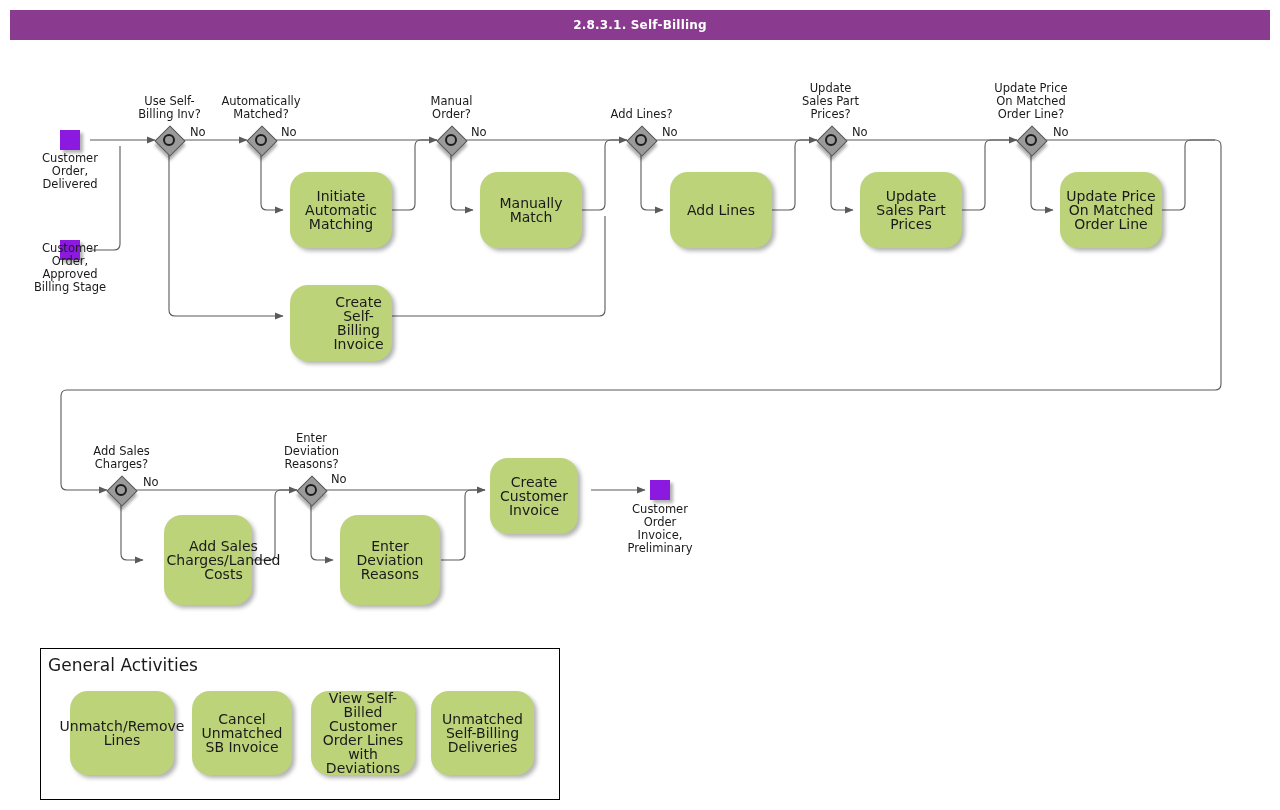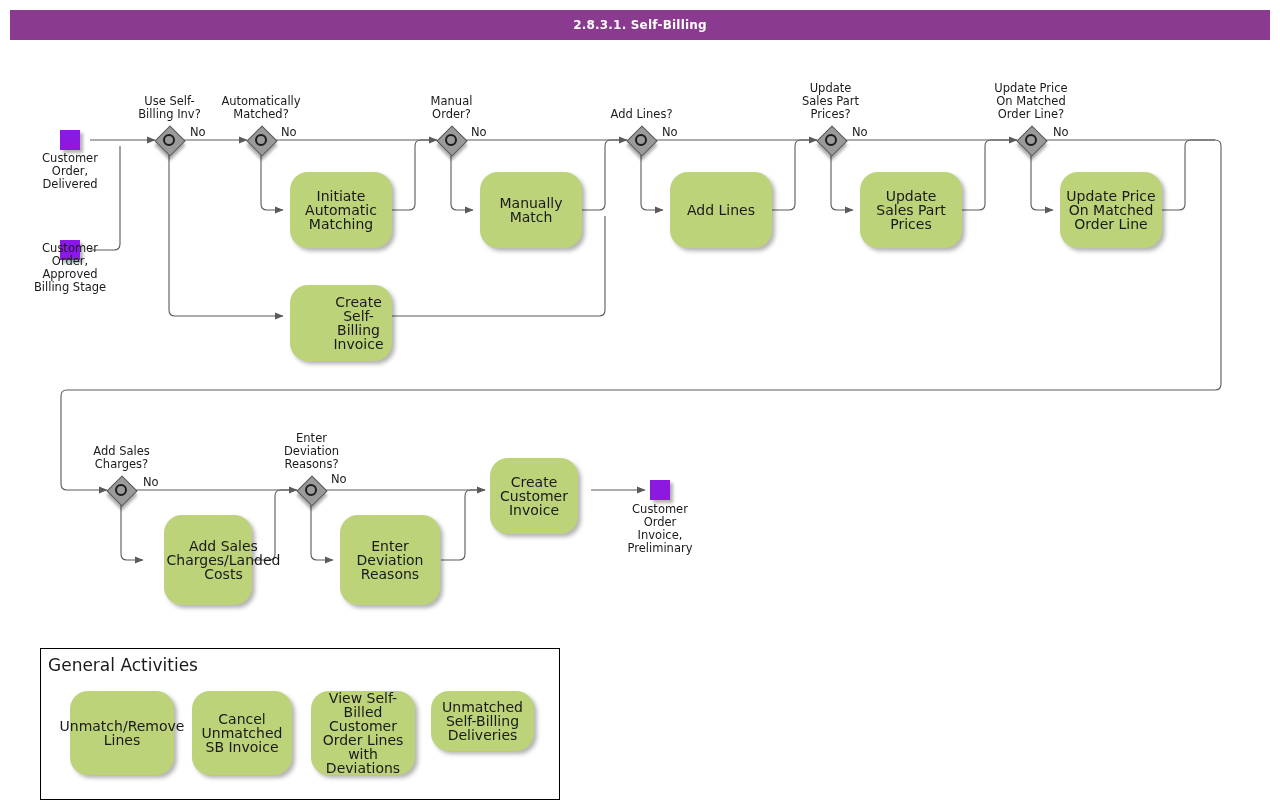--- a/index.html
+++ b/index.html
@@ -335,14 +335,14 @@
 
 <div id="general-activities">
   <div id="general-activities-title">General Activities</div>
 
   <div class="task" style="left:29px; top:42px; width:104px; height:84px;">Unmatch/Remove Lines</div>
 
   <div class="task" style="left:151px; top:42px; width:100px; height:84px;">Cancel Unmatched SB Invoice</div>
 
   <div class="task" style="left:270px; top:42px; width:104px; height:84px;">View Self-Billed Customer Order Lines with Deviations</div>
 
-  <div class="task" style="left:390px; top:42px; width:103px; height:60px;">Unmatched Self-Billing Deliveries</div>
+  <div class="task" style="left:390px; top:42px; width:103px; height:84px;">Unmatched Self-Billing Deliveries</div>
 </div>
 
 </body></html>

